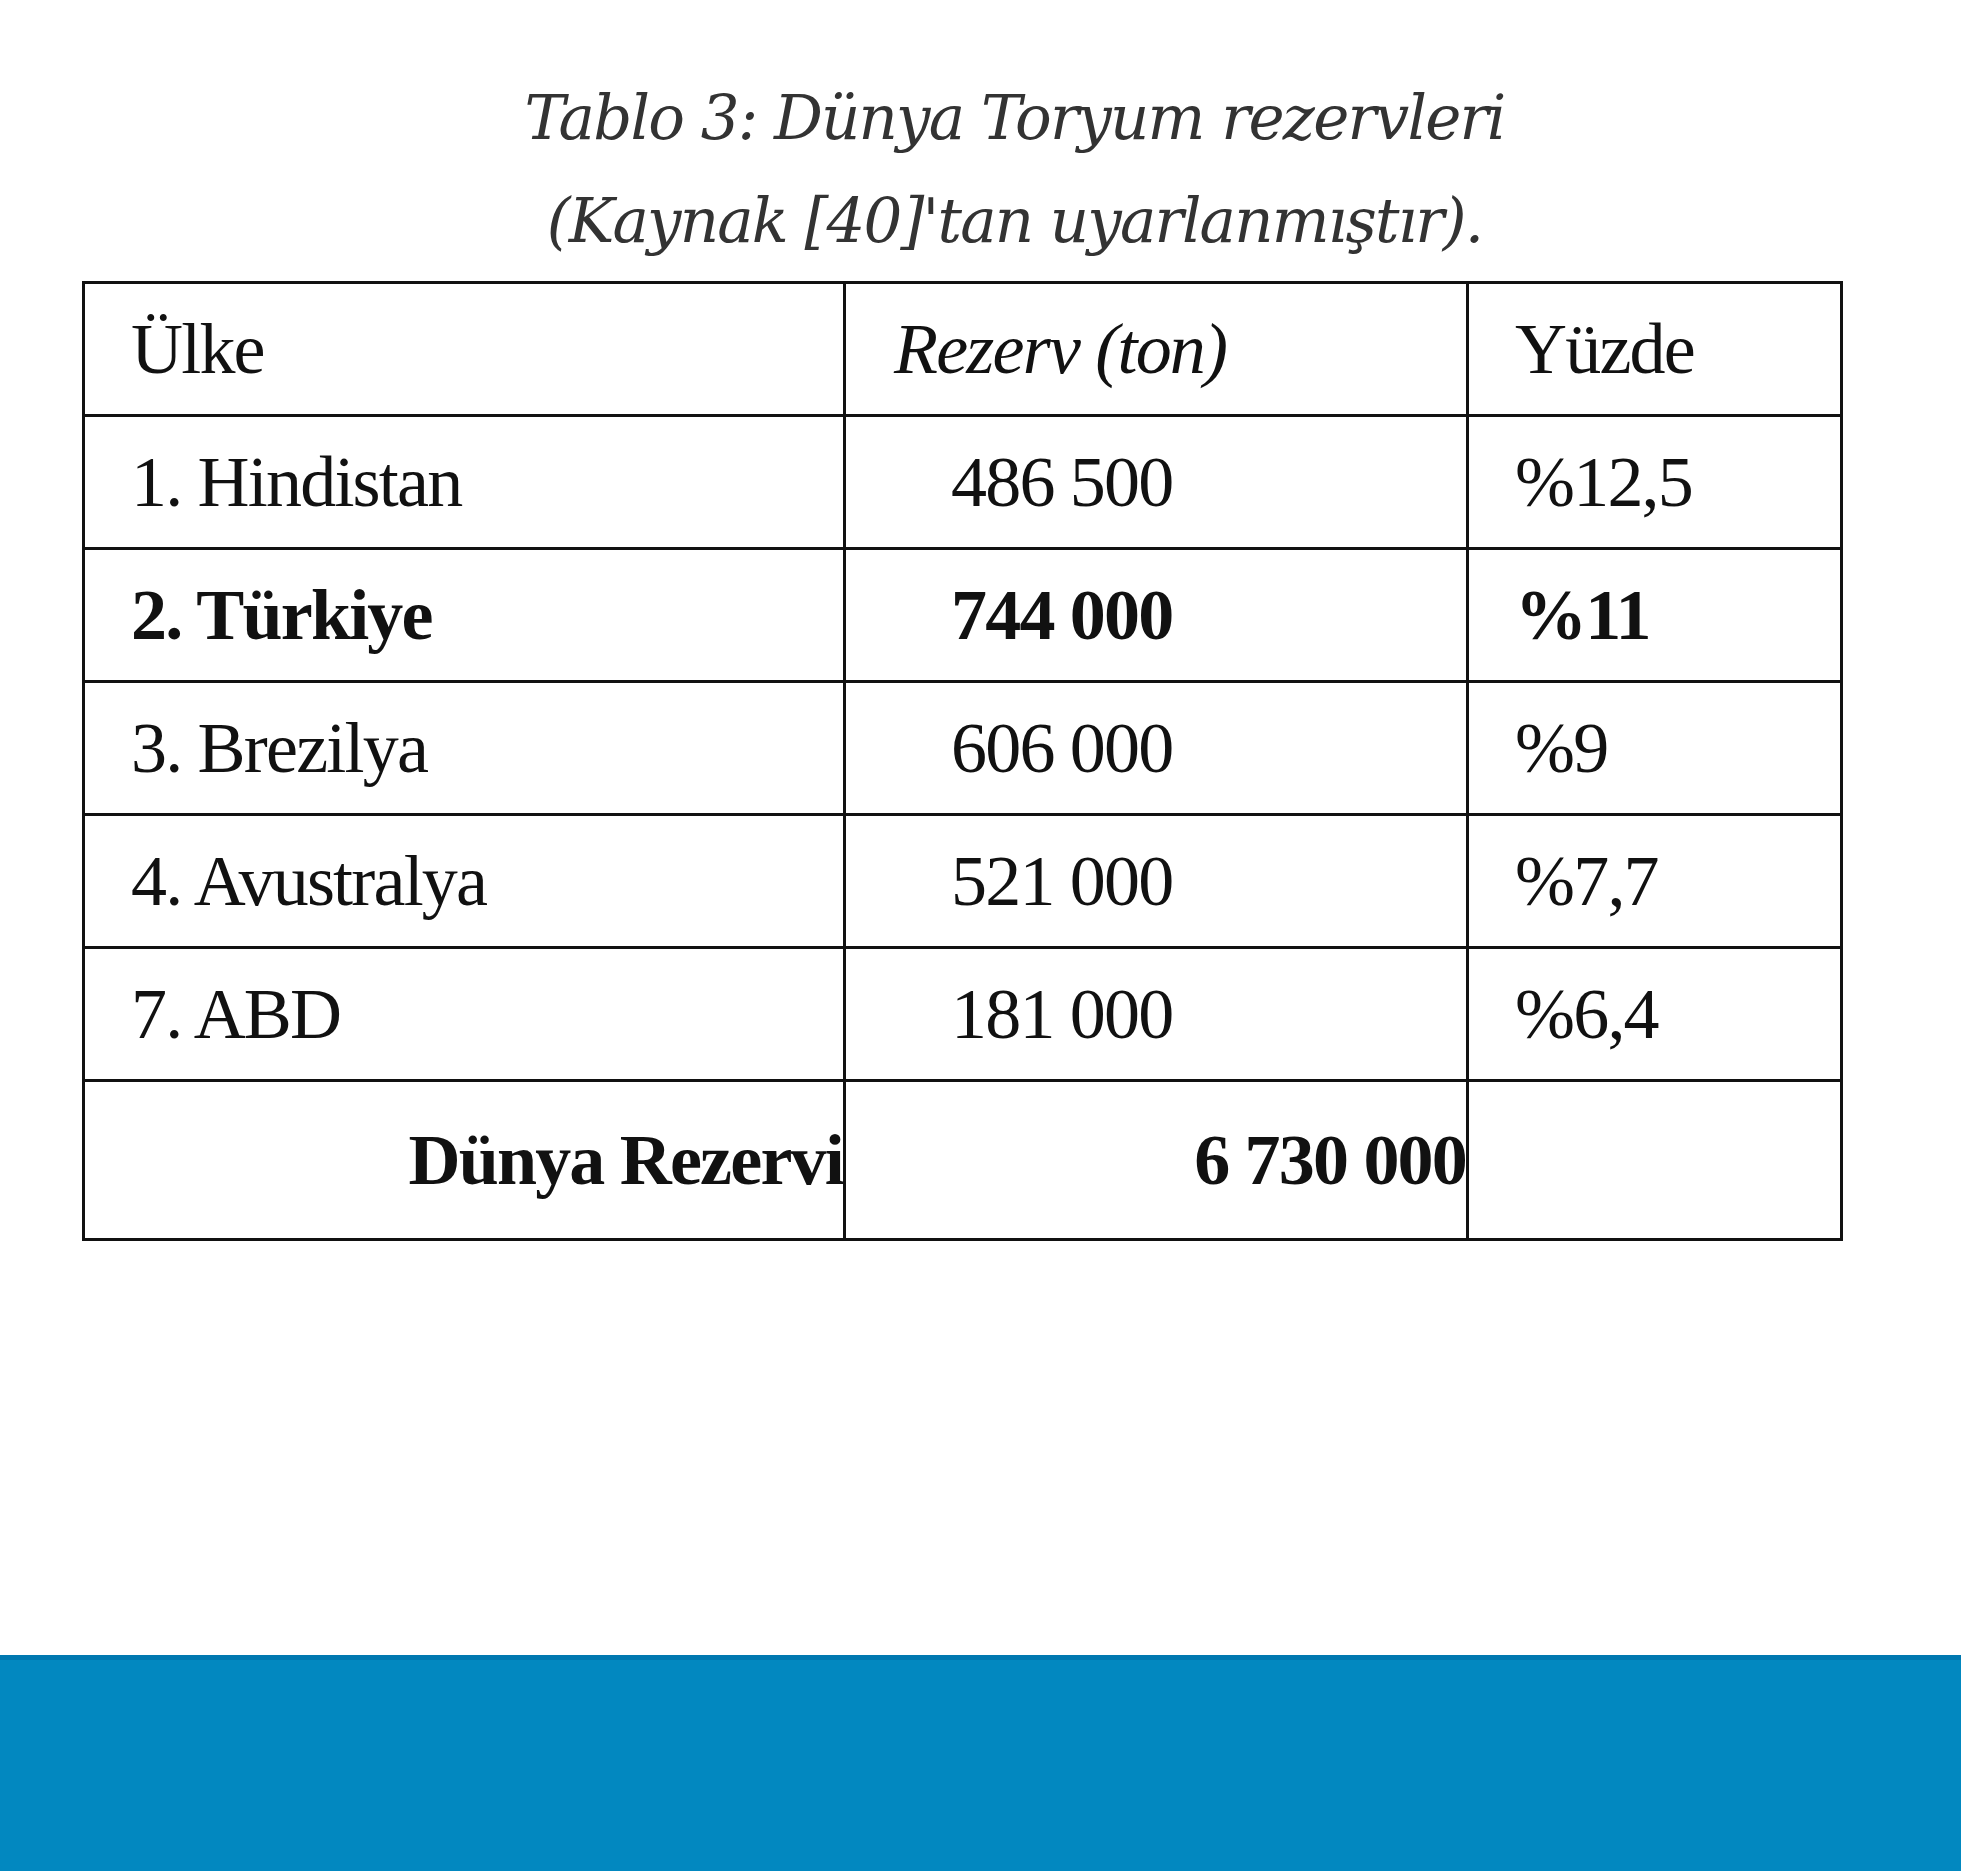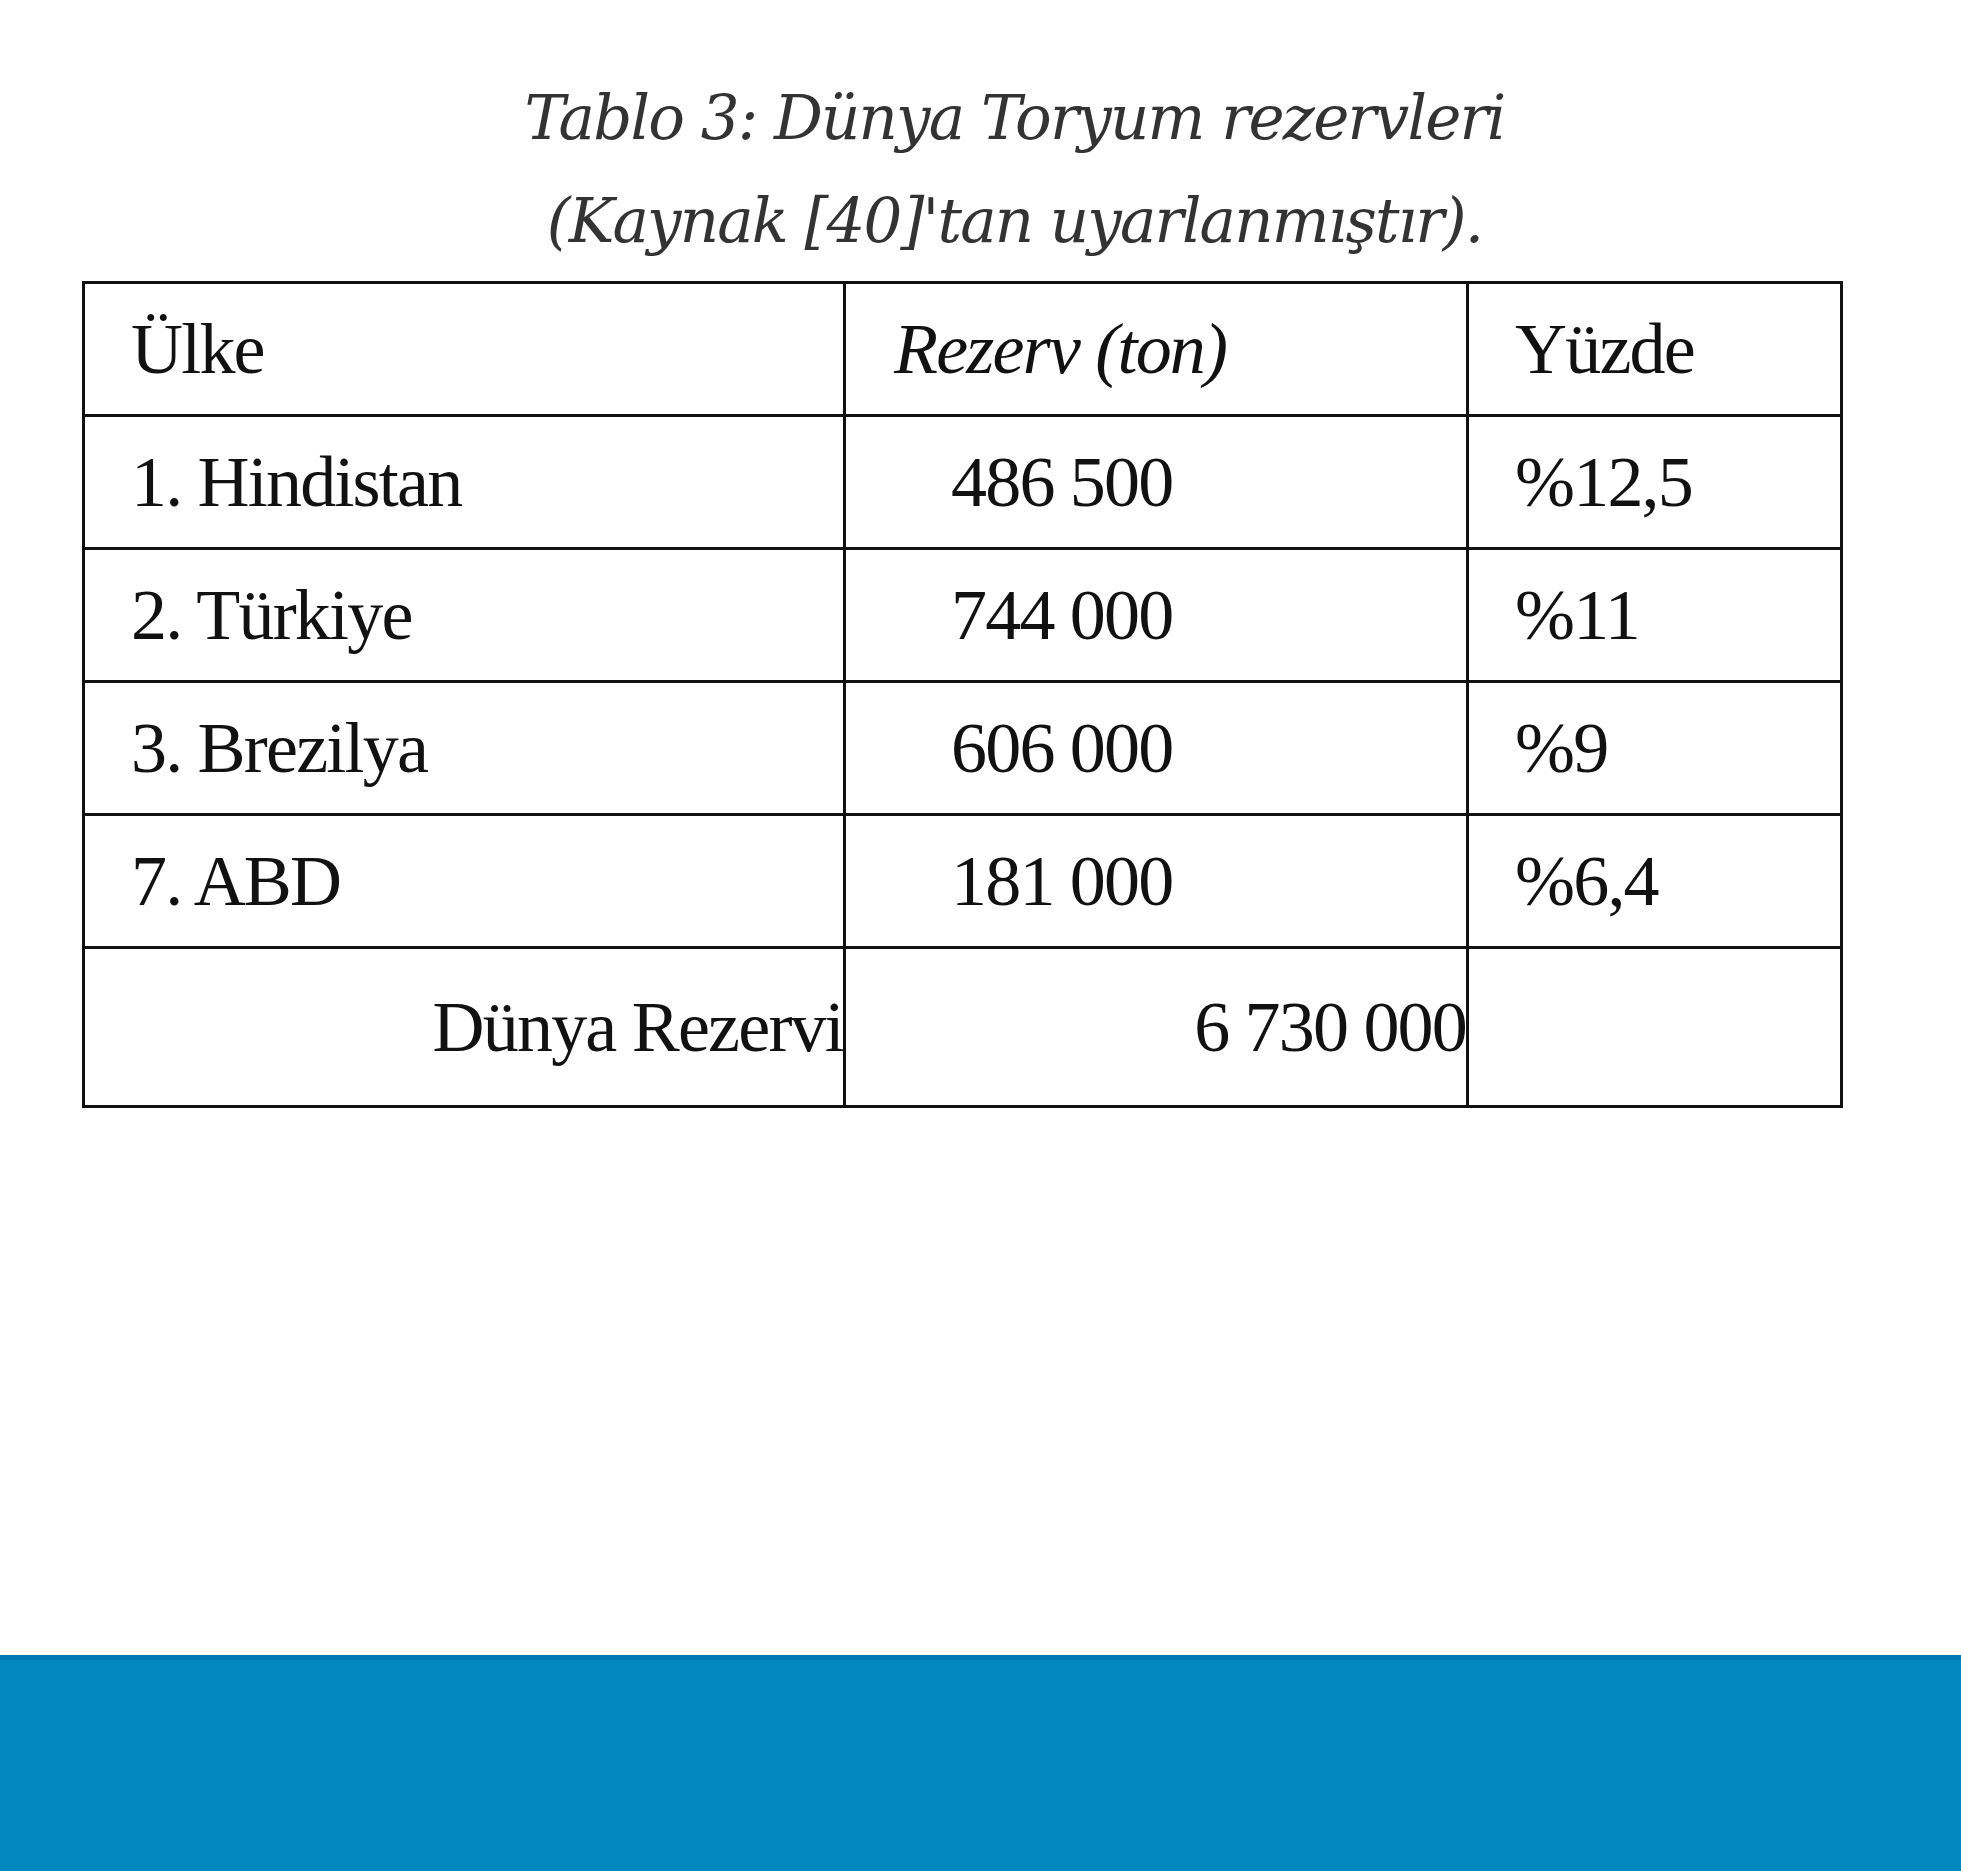--- a/index.html
+++ b/index.html
@@ -50,21 +50,21 @@
       text-align: left;
       vertical-align: middle;
       white-space: nowrap;
       letter-spacing: -1.8px;
     }
     table.reserves tr.total td { height: 156px; text-align: right; }
     td.country, th.country { padding-left: 46px !important; }
     td.reserve { padding-left: 105px !important; }
     th.reserve { padding-left: 48px !important; font-style: italic; }
     td.pct, th.pct { padding-left: 46px !important; }
-    tr.bold td { font-weight: normal; }
+    tr.bold td { font-weight: bold; }
     .footer-bar {
       position: absolute;
       left: 0;
       top: 1655px;
       width: 1962px;
       height: 217px;
       background: #0288c0;
       border-top: 5.5px solid #0078b0;
       box-sizing: border-box;
     }
@@ -98,20 +98,25 @@
     <td class="country">2. Türkiye</td>
     <td class="reserve">744 000</td>
     <td class="pct">%11</td>
   </tr>
   <tr>
     <td class="country">3. Brezilya</td>
     <td class="reserve">606 000</td>
     <td class="pct">%9</td>
   </tr>
   <tr>
+    <td class="country">4. Avustralya</td>
+    <td class="reserve">521 000</td>
+    <td class="pct">%7,7</td>
+  </tr>
+  <tr>
     <td class="country">7. ABD</td>
     <td class="reserve">181 000</td>
     <td class="pct">%6,4</td>
   </tr>
   <tr class="bold total">
     <td class="country">Dünya Rezervi</td>
     <td class="reserve">6 730 000</td>
     <td class="pct"></td>
   </tr>
 </tbody>

